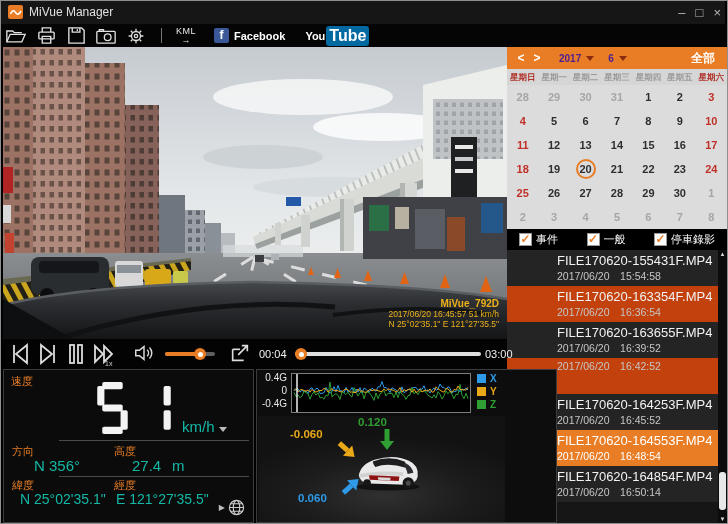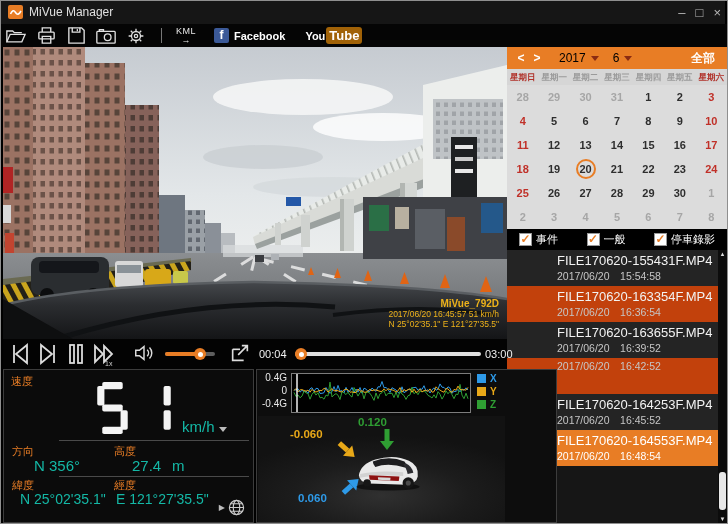--- a/index.html
+++ b/index.html
@@ -18,33 +18,33 @@
   .tbtn { width:30px; height:23px; display:flex; align-items:center; justify-content:center; }
   .sep { width:1px; height:15px; background:#777; margin:0 14px 0 10px; }
   .kml { display:flex; flex-direction:column; align-items:center; color:#e8e8e8; margin-right:18px; line-height:8px; }
   .kml .k { font-size:9px; letter-spacing:.5px; }
   .kml .a { font-size:9px; margin-top:1px; }
   .fbw { display:flex; align-items:center; gap:5px; margin-right:20px; }
   .fbico { width:15px; height:15px; background:#3b5998; color:#fff; font-weight:bold; font-size:12px; text-align:center; line-height:15px; border-radius:2px; }
   .fbtxt { color:#fff; font-size:11px; font-weight:bold; }
   .ytw { display:flex; align-items:center; }
   .ytyou { color:#fff; font-size:11px; font-weight:bold; }
-  .yttube { background:#a16207; color:#fff; font-size:13px; font-weight:bold; border-radius:3px; padding:1px 3px; margin-left:1px; }
+  .yttube { background:#0369a1; color:#fff; font-size:16px; font-weight:bold; border-radius:3px; padding:1px 3px; margin-left:1px; }
 
   
   .video { position:absolute; left:2px; top:46px; width:504px; height:292px; background:#222; overflow:hidden; }
   .wm { position:absolute; right:8px; bottom:10px; text-align:right; color:#edb21a; }
   .wm .l1 { font-size:10px; font-weight:bold; }
   .wm .l2, .wm .l3 { font-size:8.5px; }
 
   
   .rpanel { position:absolute; left:506px; top:46px; width:220px; height:476px; background:#161616; }
   .calhead { position:absolute; left:0; top:0; width:220px; height:22px; background:#e87d25; display:flex; align-items:center; }
   .nav { color:#fff; font-weight:bold; font-size:12px; width:16px; text-align:center; }
-  .calhead .yr, .calhead .mo { color:#000000; font-weight:normal; font-size:12px; margin-left:14px; }
+  .calhead .yr, .calhead .mo { color:#4c1d95; font-weight:bold; font-size:10px; margin-left:14px; }
   .dd { width:0; height:0; border-left:4px solid transparent; border-right:4px solid transparent; border-top:5px solid #8a2b12; margin-left:5px; display:inline-block; }
   .allbtn { color:#fff; font-weight:bold; font-size:12px; margin-left:auto; margin-right:12px; }
   .weekdays { position:absolute; left:0; top:22px; width:220px; height:16px; background:#d6d6d6; display:grid; grid-template-columns:repeat(7,1fr); }
   .weekdays span { font-size:8.5px; font-weight:bold; text-align:center; line-height:16px; color:#9a9a9a; }
   .weekdays span.we { color:#b03028; }
   .calgrid { position:absolute; left:0; top:38px; width:220px; height:144px; background:#dcdcdc; display:grid; grid-template-columns:repeat(7,1fr); grid-template-rows:repeat(6,24px); }
   .day { display:flex; align-items:center; justify-content:center; }
   .day span { width:20px; height:20px; display:flex; align-items:center; justify-content:center; font-size:11px; font-weight:bold; color:#2e2e2e; border-radius:50%; }
   .day.red span { color:#c03028; }
   .day.muted span { color:#a6a6a6; }
@@ -497,20 +497,24 @@
         <div class="fitem even sel">
           <span class="fspk">
             <svg width="20" height="20" viewBox="0 0 24 24">
               <path d="M3 9 v6 h4 l5 4 V5 L7 9 H3 z" fill="#fff"></path>
               <path d="M15.5 8.5 a5 5 0 0 1 0 7 M18 6 a8.5 8.5 0 0 1 0 12" stroke="#fff" stroke-width="1.8" fill="none" stroke-linecap="round"></path>
             </svg>
           </span>
           <div class="fname">FILE170620-164553F.MP4</div>
           <div class="fdate">2017/06/20  16:48:54</div>
         </div>
+        <div class="fitem odd">
+          <div class="fname">FILE170620-164854F.MP4</div>
+          <div class="fdate">2017/06/20  16:50:14</div>
+        </div>
       </div>
     <div class="sbar">
       <span class="up">▲</span>
       <div class="sthumb"></div>
       <span class="dn">▼</span>
     </div>
   </div>
 
   <div class="playbar">
     <div class="pbtn" style="left:4px;">

